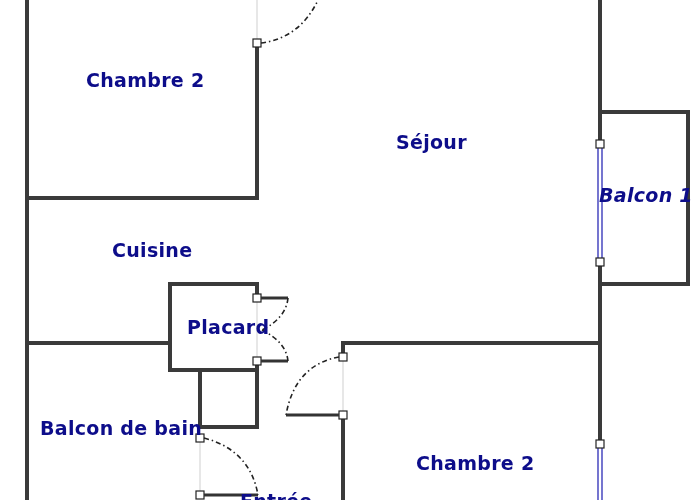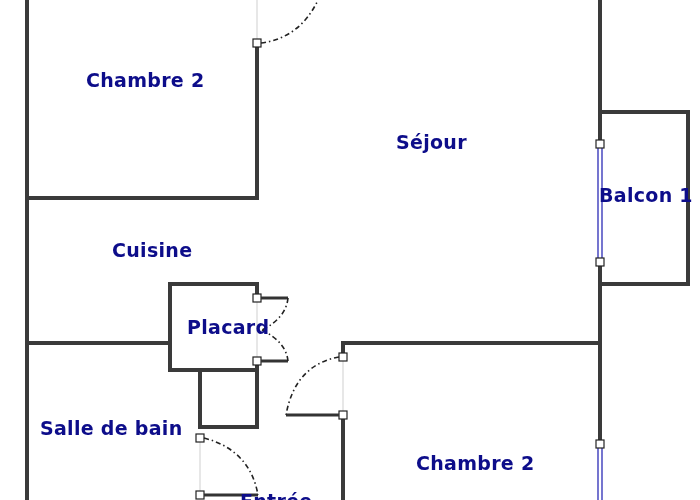--- a/index.html
+++ b/index.html
@@ -85,18 +85,18 @@
     <rect class="hinge" x="596" y="258" width="8" height="8"></rect>
 
     <line class="window" x1="598" y1="447" x2="598" y2="500"></line>
     <line class="window" x1="602" y1="447" x2="602" y2="500"></line>
     <rect class="hinge" x="596" y="440" width="8" height="8"></rect>
   </g>
 </svg>
 
 <div class="room-label" style="left:86px; top:69px;">Chambre 2</div>
 <div class="room-label" style="left:396px; top:131px;">Séjour</div>
-<div class="room-label" style="left:599px; top:184px;">Balcon 1</div>
+<div class="room-label" style="left:599px; top:184px;font-style:italic;">Balcon 1</div>
 <div class="room-label" style="left:112px; top:239px;">Cuisine</div>
 <div class="room-label" style="left:187px; top:316px;">Placard</div>
-<div class="room-label" style="left:40px; top:417px;">Salle de bain</div>
+<div class="room-label" style="left:40px; top:417px;">Balcon de bain</div>
 <div class="room-label" style="left:416px; top:452px;">Chambre 2</div>
 <div class="room-label" style="left:240px; top:490px;">Entrée</div>
 
 </body></html>

